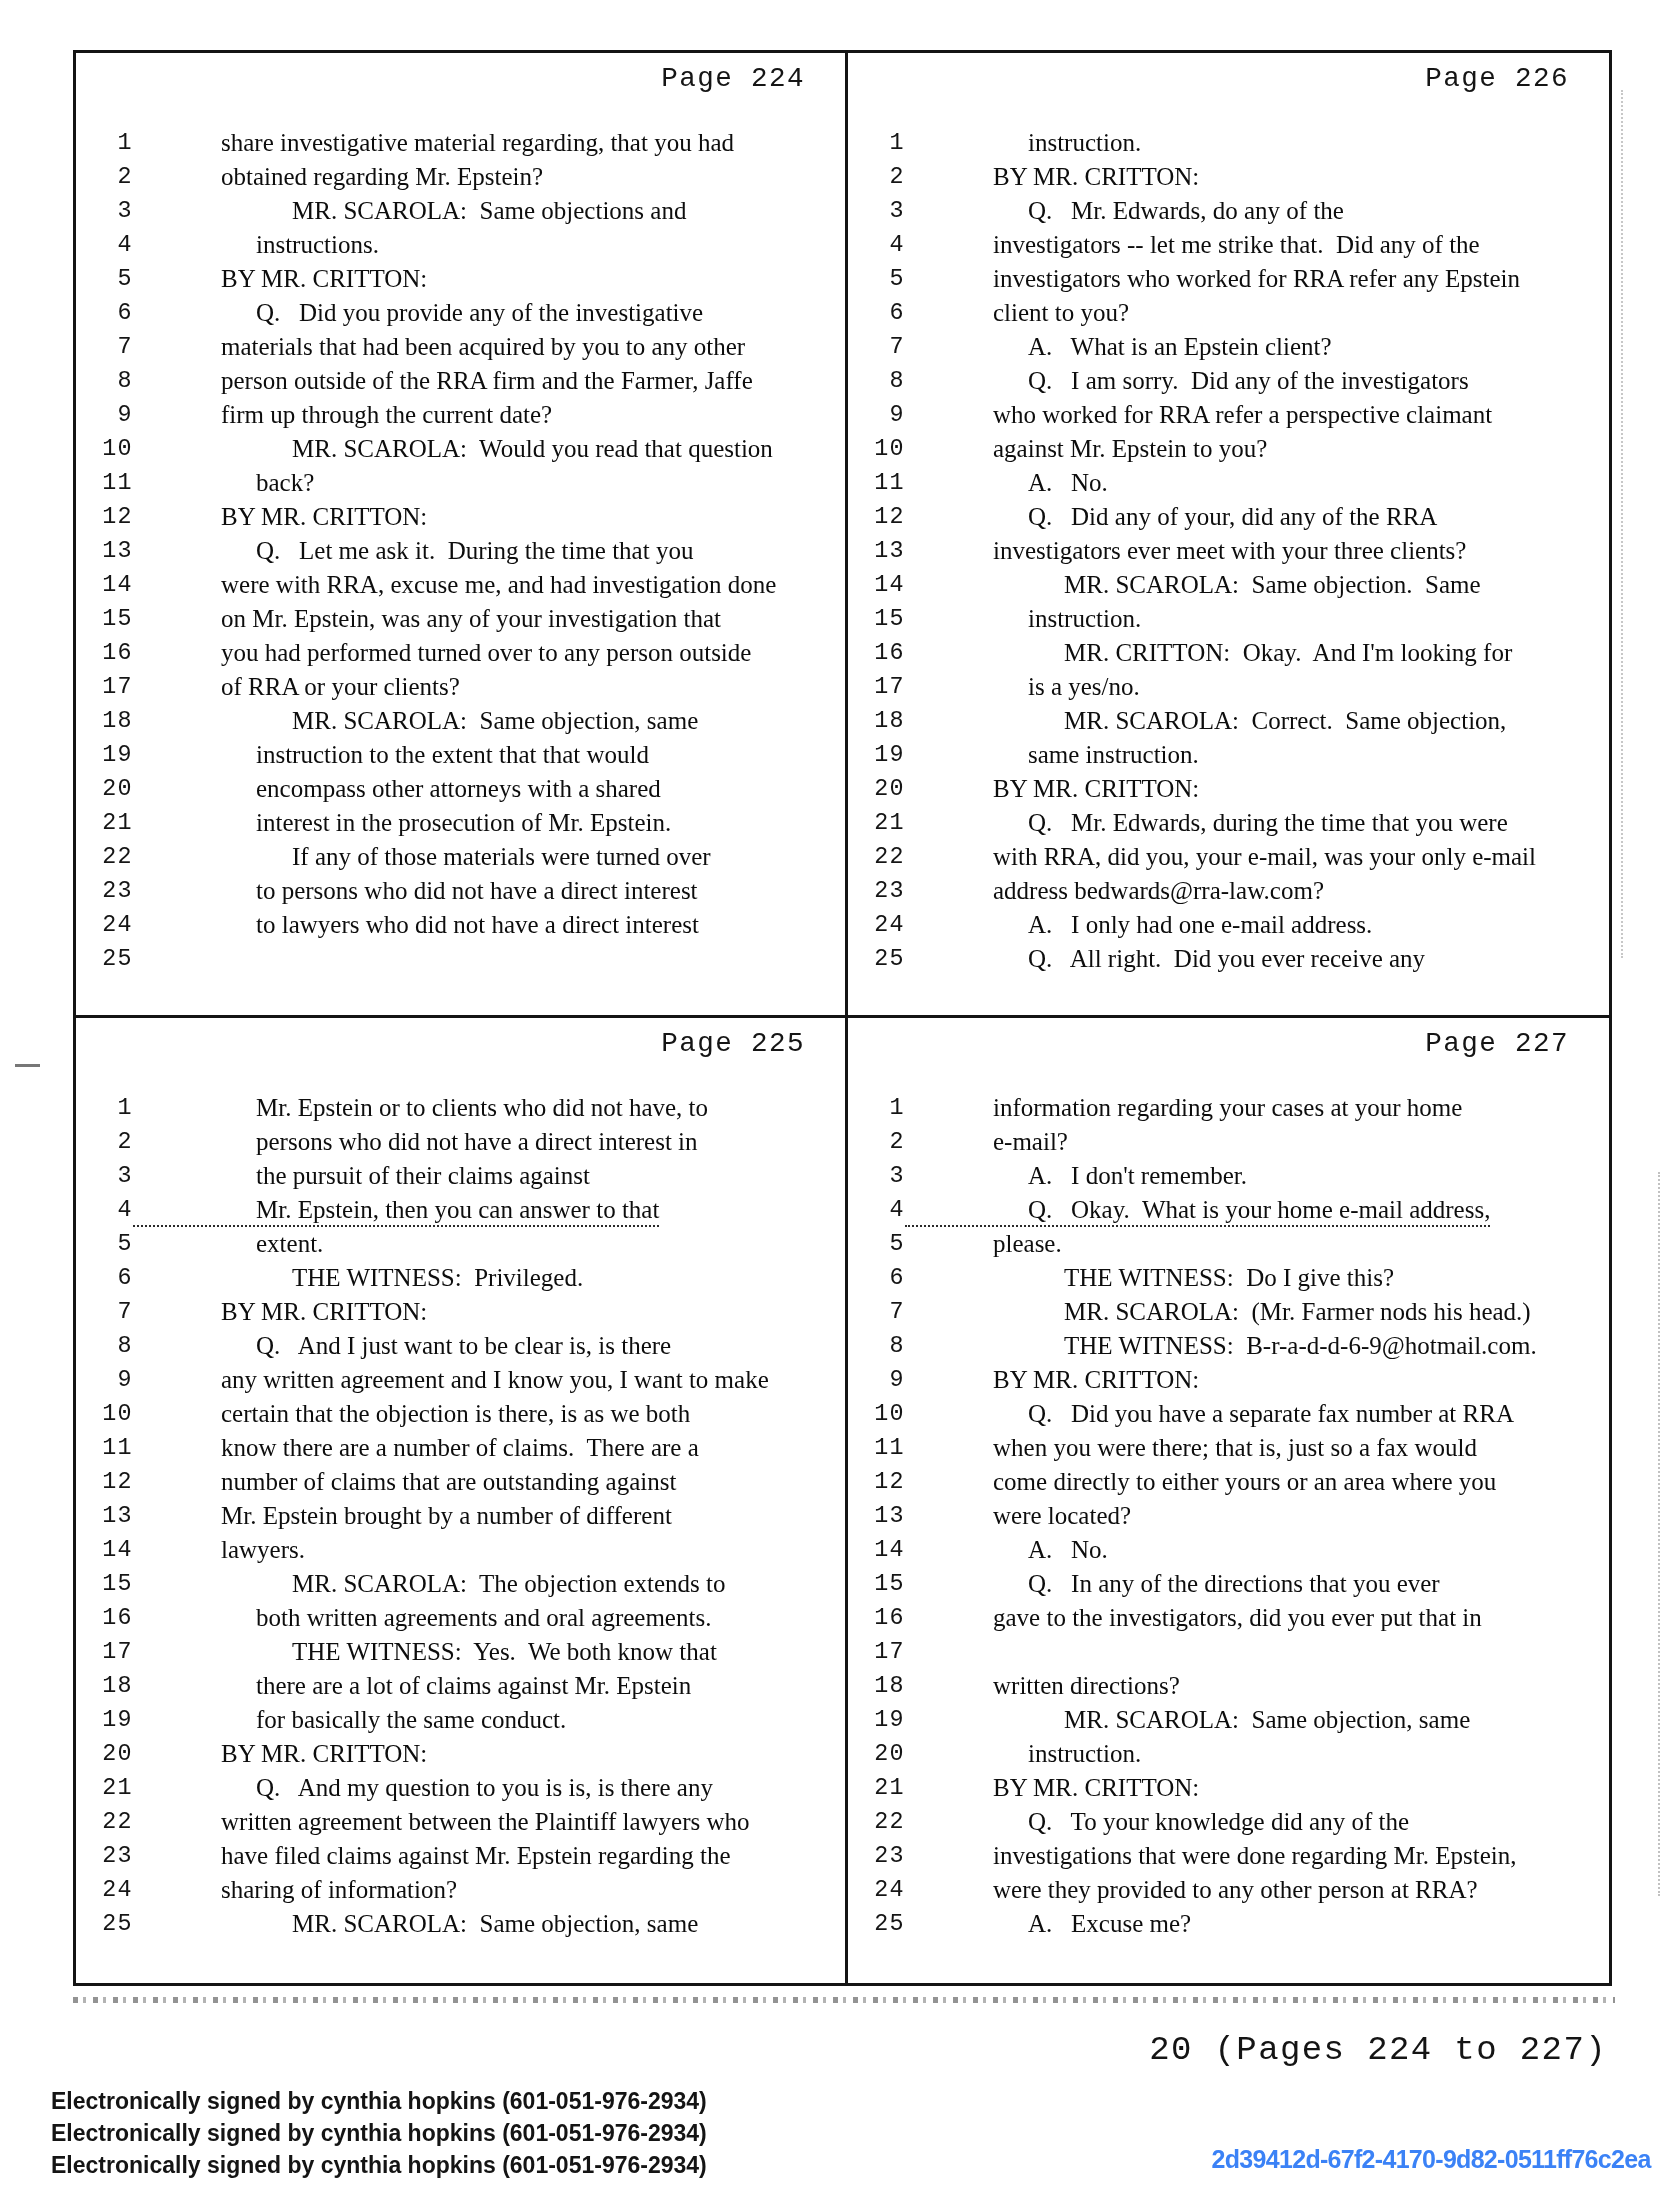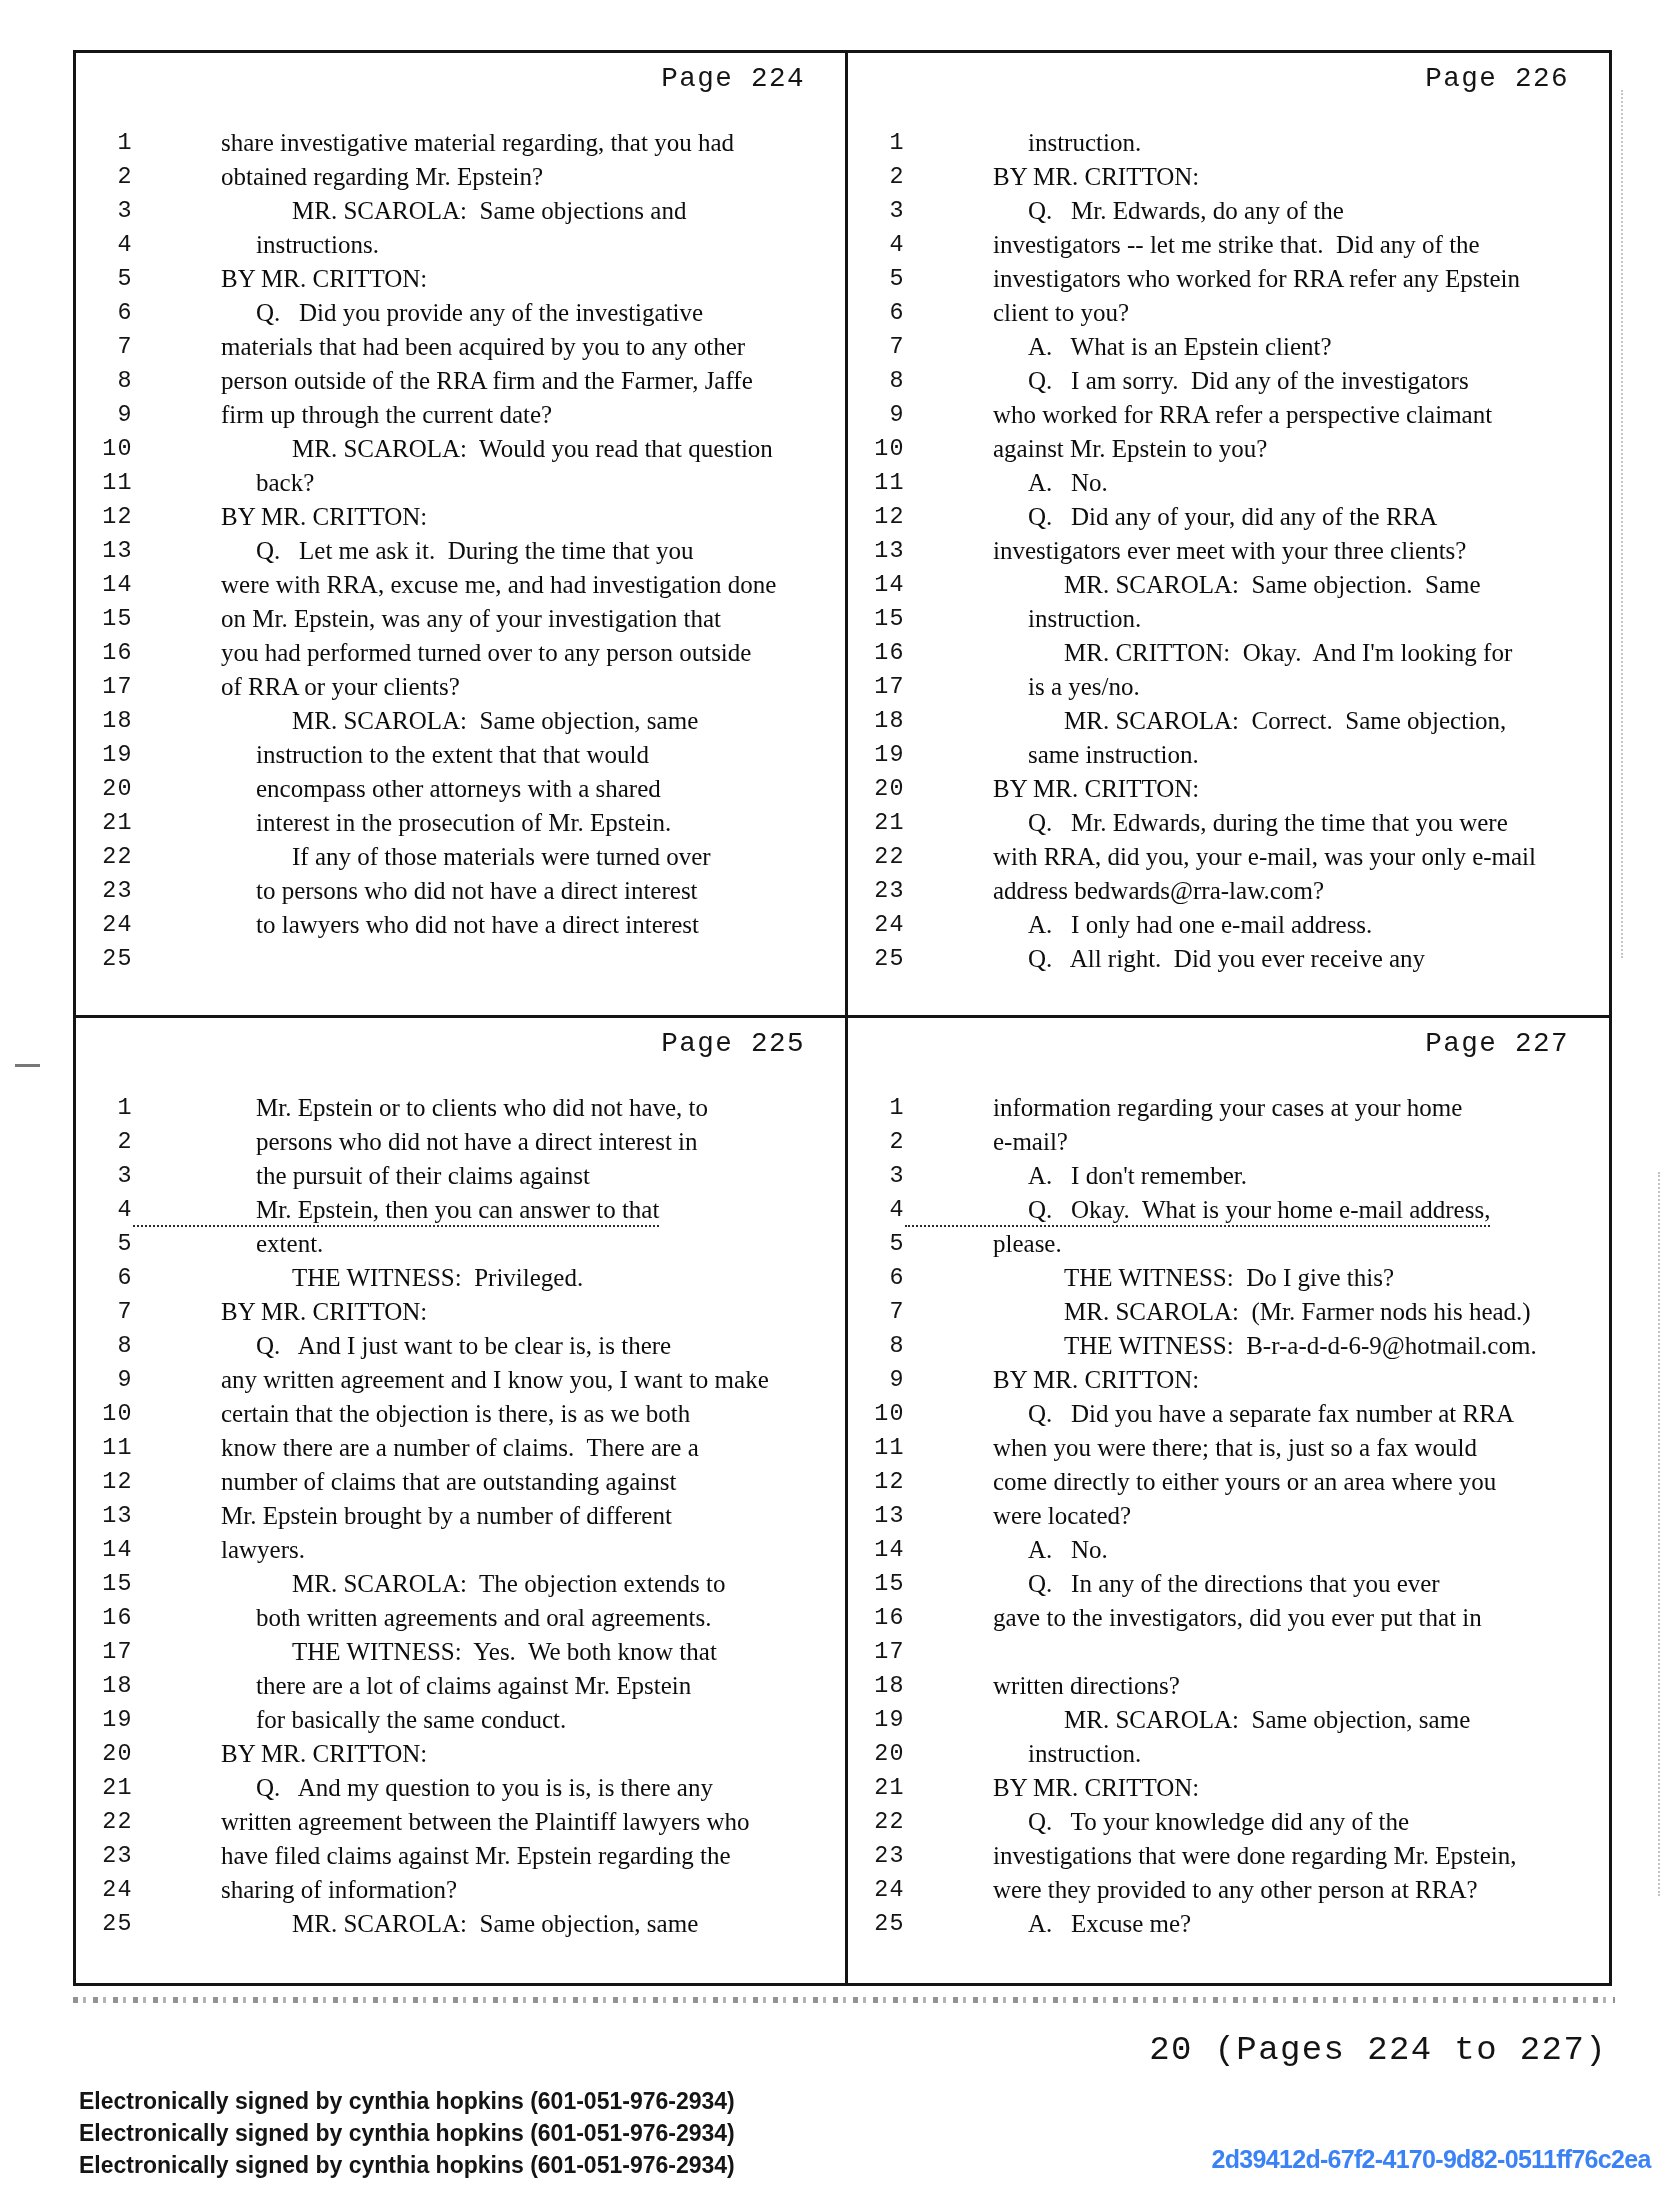--- a/index.html
+++ b/index.html
@@ -54,21 +54,21 @@
     position:absolute;left:73px;top:1997px;width:1542px;height:5.5px;
     background:repeating-linear-gradient(90deg,#6f6f6f 0 4.8px,transparent 4.8px 10.3px,#9a9a9a 10.3px 13px,transparent 13px 20px);
     opacity:.75;
   }
   .sheet-pagelabel{
     position:absolute;top:2032px;right:67px;
     font-family:Liberation Mono, monospace;
     font-size:34px;line-height:37px;color:#141414;
     letter-spacing:1.4px;
   }
-  .sigblock{position:absolute;left:51px;top:2085px;margin-left:28px;}
+  .sigblock{position:absolute;left:51px;top:2085px;}
   .sigline{
     font-family:"Liberation Sans", sans-serif;
     font-weight:bold;font-size:23px;line-height:32px;color:#141414;
   }
   .doc-id{
     position:absolute;top:2145px;right:23.4px;
     font-family:"Liberation Sans", sans-serif;
     font-weight:bold;font-size:25px;color:#3b82f6;
     letter-spacing:-0.7px;
   }

